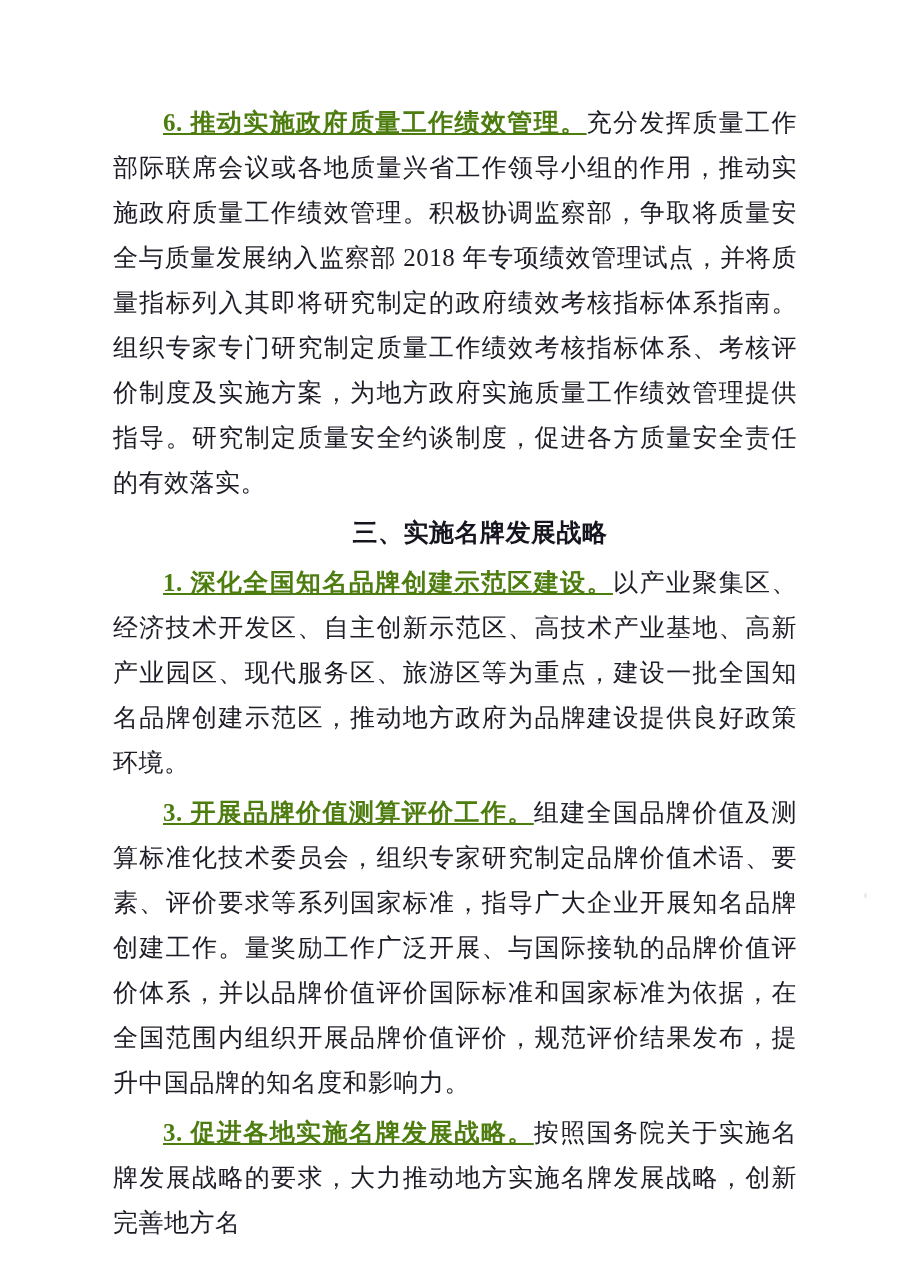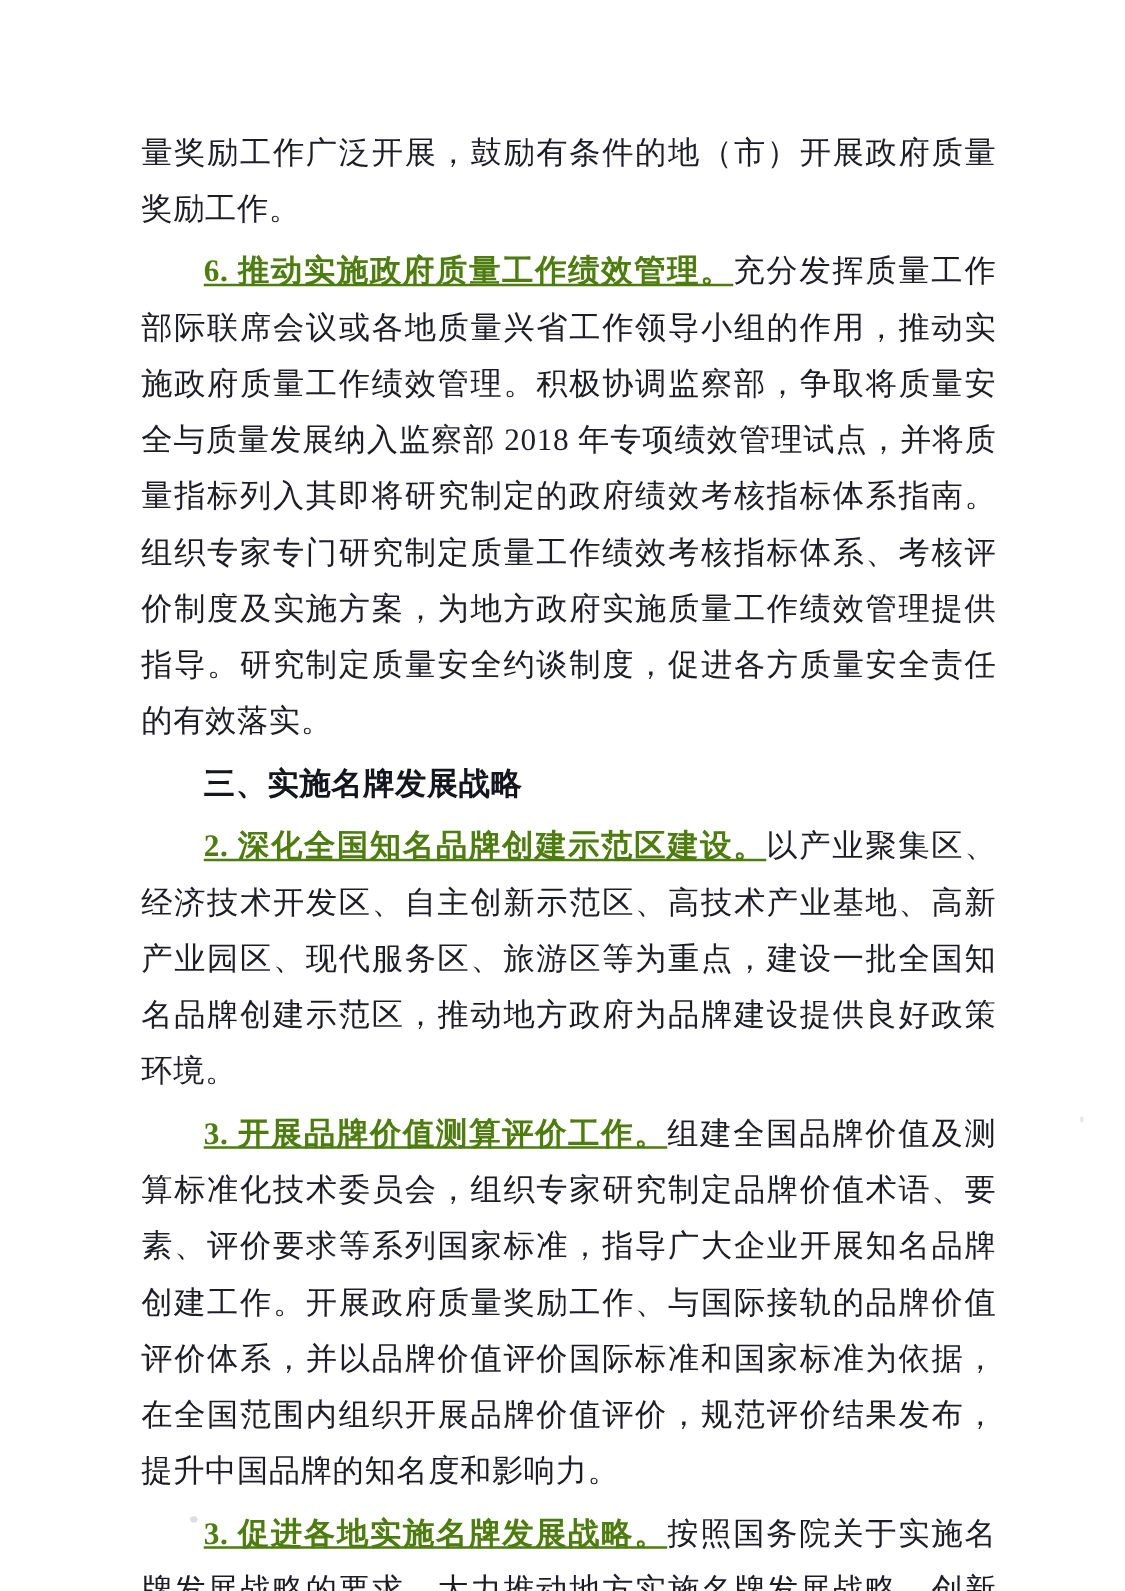--- a/index.html
+++ b/index.html
@@ -40,21 +40,21 @@
   .lead {
     font-weight: 700;
     color: #4d7c0f;
     text-decoration: underline;
   }
   .section-heading {
     font-weight: 700;
     color: #15151f;
     text-indent: 2em;
     margin: 1px 0 5px 0;
-    text-align: left;
+    text-align: center;
   }
   .scan-artifact-dot {
     position: absolute;
     left: 152px;
     top: 1213px;
     width: 6px;
     height: 5px;
     border-radius: 50%;
     background: #c3c3cc;
     opacity: 0.55;
@@ -69,38 +69,35 @@
     background: #d8d8e0;
     opacity: 0.6;
   }
 </style>
 </head>
 <body>
 
 <div class="page">
   <div class="content">
 
-    <p class="para">
-      <span>量奖励工作广泛开展，鼓励有条件的地（市）开展政府质量奖励工作。</span>
-    </p>
 
     <p class="para indent">
       <span class="lead">6. 推动实施政府质量工作绩效管理。</span><span>充分发挥质量工作部际联席会议或各地质量兴省工作领导小组的作用，推动实施政府质量工作绩效管理。积极协调监察部，争取将质量安全与质量发展纳入监察部 2018 年专项绩效管理试点，并将质量指标列入其即将研究制定的政府绩效考核指标体系指南。组织专家专门研究制定质量工作绩效考核指标体系、考核评价制度及实施方案，为地方政府实施质量工作绩效管理提供指导。研究制定质量安全约谈制度，促进各方质量安全责任的有效落实。</span>
     </p>
 
     <p class="para section-heading">
       <span>三、实施名牌发展战略</span>
     </p>
 
     <p class="para indent">
-      <span class="lead">2. 深化全国知名品牌创建示范区建设。</span><span>以产业聚集区、经济技术开发区、自主创新示范区、高技术产业基地、高新产业园区、现代服务区、旅游区等为重点，建设一批全国知名品牌创建示范区，推动地方政府为品牌建设提供良好政策环境。</span>
+      <span class="lead">1. 深化全国知名品牌创建示范区建设。</span><span>以产业聚集区、经济技术开发区、自主创新示范区、高技术产业基地、高新产业园区、现代服务区、旅游区等为重点，建设一批全国知名品牌创建示范区，推动地方政府为品牌建设提供良好政策环境。</span>
     </p>
 
     <p class="para indent">
-      <span class="lead">3. 开展品牌价值测算评价工作。</span><span>组建全国品牌价值及测算标准化技术委员会，组织专家研究制定品牌价值术语、要素、评价要求等系列国家标准，指导广大企业开展知名品牌创建工作。开展政府质量奖励工作、与国际接轨的品牌价值评价体系，并以品牌价值评价国际标准和国家标准为依据，在全国范围内组织开展品牌价值评价，规范评价结果发布，提升中国品牌的知名度和影响力。</span>
+      <span class="lead">3. 开展品牌价值测算评价工作。</span><span>组建全国品牌价值及测算标准化技术委员会，组织专家研究制定品牌价值术语、要素、评价要求等系列国家标准，指导广大企业开展知名品牌创建工作。量奖励工作广泛开展、与国际接轨的品牌价值评价体系，并以品牌价值评价国际标准和国家标准为依据，在全国范围内组织开展品牌价值评价，规范评价结果发布，提升中国品牌的知名度和影响力。</span>
     </p>
 
     <p class="para indent">
       <span class="lead">3. 促进各地实施名牌发展战略。</span><span>按照国务院关于实施名牌发展战略的要求，大力推动地方实施名牌发展战略，创新完善地方名</span>
     </p>
 
   </div>
 
   <div class="scan-artifact-dot"></div>
   <div class="scan-artifact-speck"></div>

